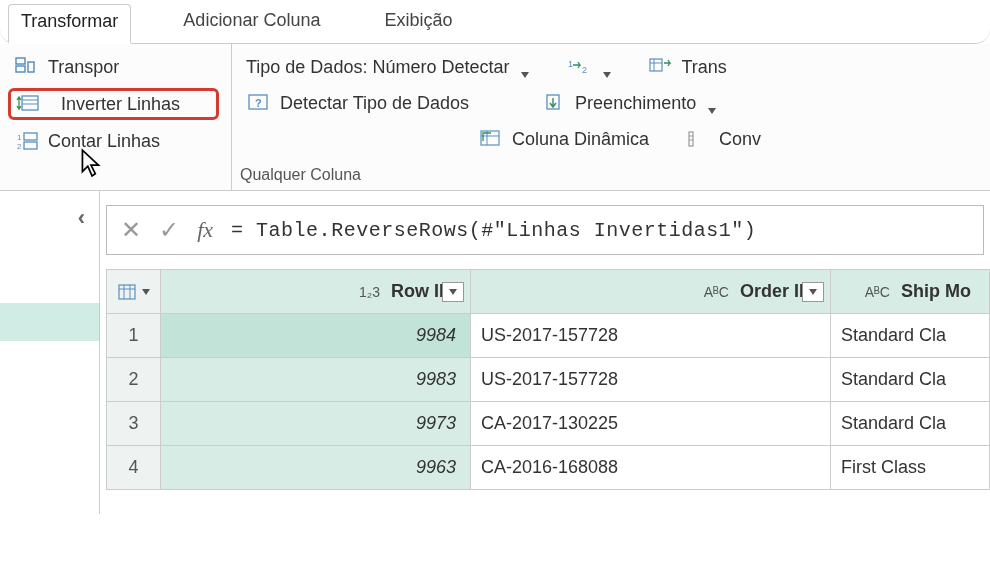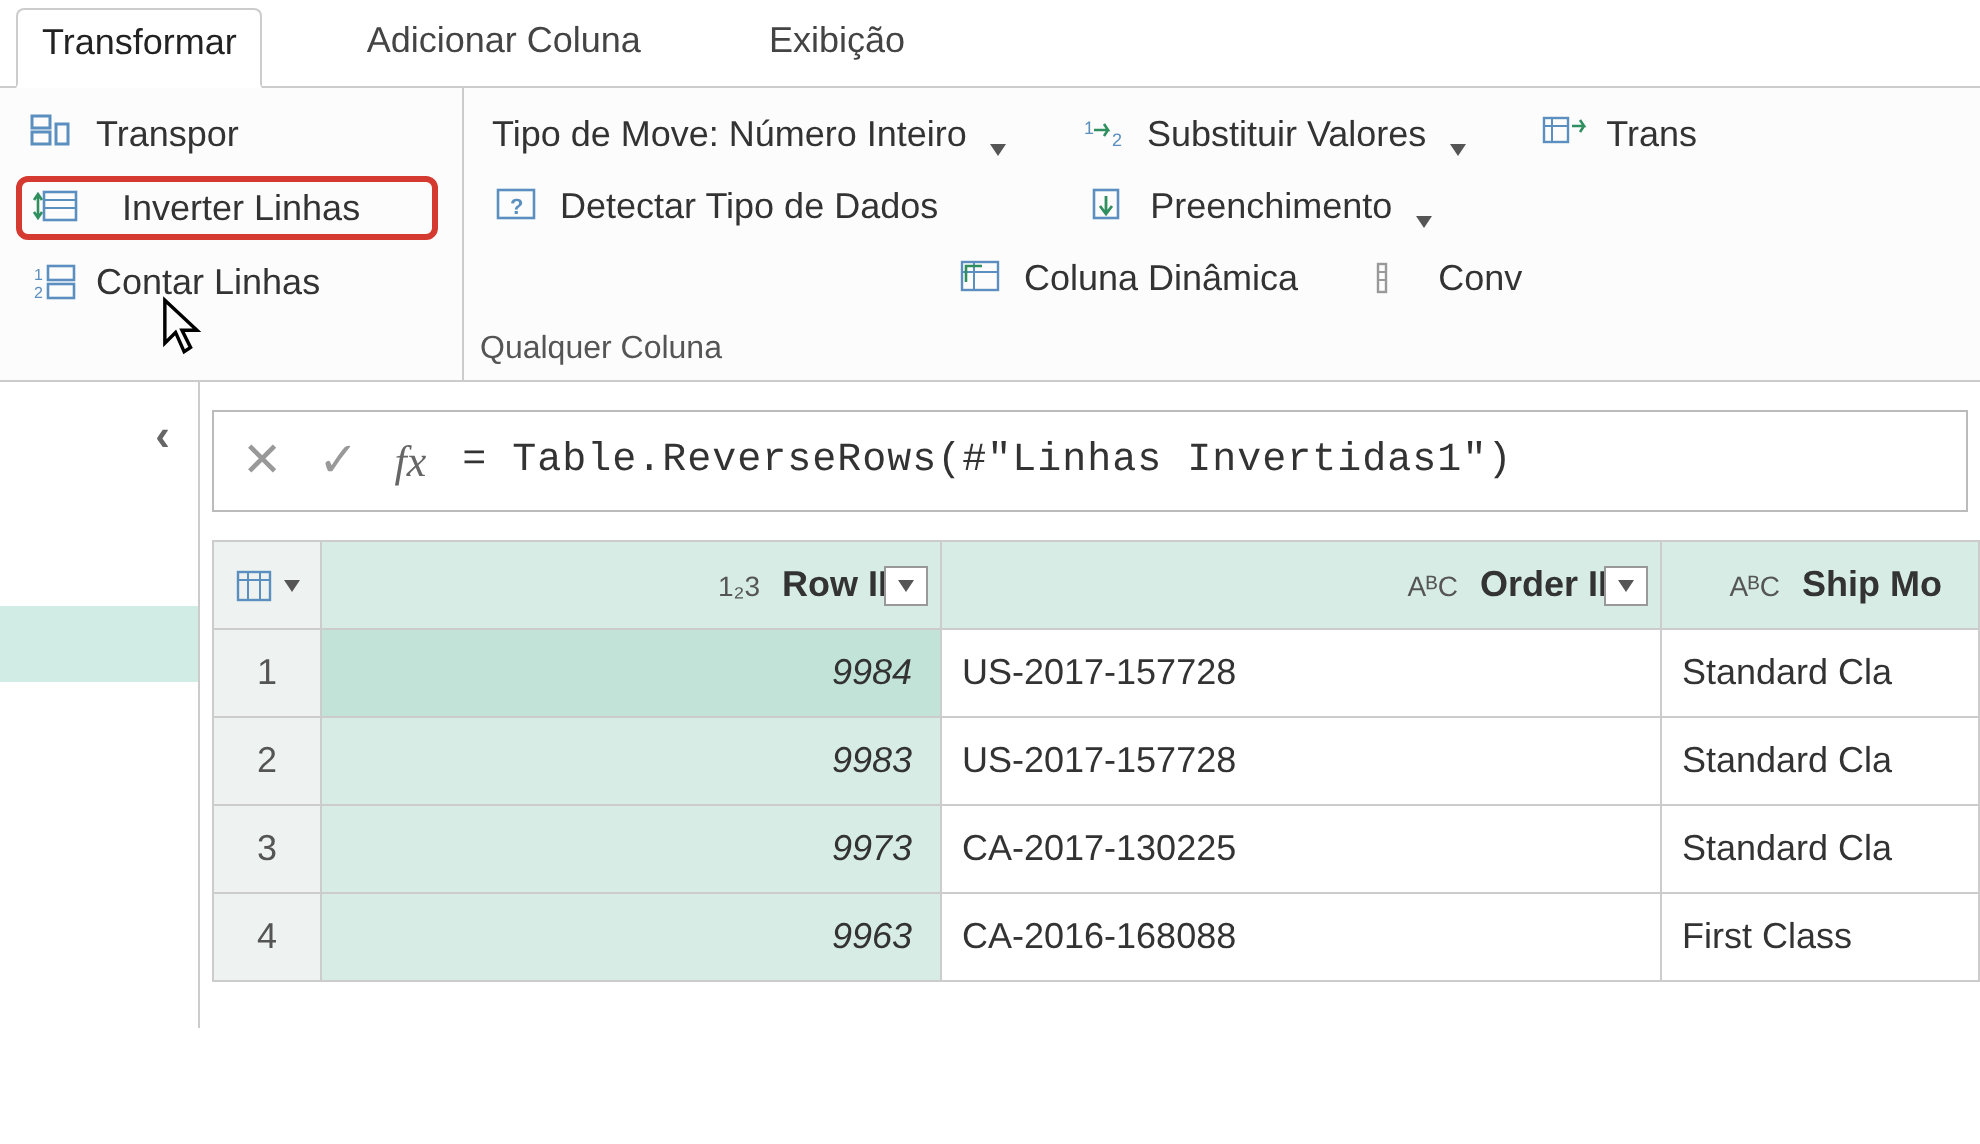--- a/index.html
+++ b/index.html
@@ -12,20 +12,21 @@
     width: 990px;
     height: 572px;
     position: relative;
   }
   .tabs {
     display: flex;
     gap: 40px;
     padding: 4px 8px 0 8px;
     border-bottom: 1px solid #ccc;
     font-size: 18px;
+    border-radius: 15px;
   }
   .tab {
     padding: 6px 12px 10px 12px;
     color: #444;
     cursor: pointer;
   }
   .tab.active {
     color: #222;
     border: 1px solid #ccc;
     border-bottom: 2px solid #fff;
@@ -226,32 +227,31 @@
         <span>Contar Linhas</span>
       </div>
     </div>
     <div style="height:28px"></div>
   </div>
 
   <div class="ribbon-group g2" style="border-right:none;">
     <div class="ribbon-stack">
       <div class="ribbon-row">
         <div class="rbtn">
-          <span>Tipo de Move: Número Inteiro</span>
+          <span>Tipo de Dados: Número Detectar</span>
           <span class="dd-arrow"></span>
         </div>
         <div class="rbtn">
           <span class="ricon">
             <svg width="24" height="20" viewBox="0 0 24 20">
               <text x="2" y="10" font-size="9" fill="#5a8fbf">1</text>
               <path d="M7 8 L14 8 L12 5 M14 8 L12 11" fill="none" stroke="#2f8f5f" stroke-width="1.3"></path>
               <text x="16" y="16" font-size="9" fill="#5a8fbf">2</text>
             </svg>
           </span>
-          <span>Substituir Valores</span>
           <span class="dd-arrow"></span>
         </div>
         <div class="rbtn">
           <span class="ricon">
             <svg width="24" height="20" viewBox="0 0 24 20">
               <rect x="2" y="2" width="12" height="12" fill="none" stroke="#5a8fbf" stroke-width="1.2"></rect>
               <line x1="2" y1="6" x2="14" y2="6" stroke="#5a8fbf"></line>
               <line x1="6" y1="2" x2="6" y2="14" stroke="#5a8fbf"></line>
               <path d="M16 6 L22 6 L20 3 M22 6 L20 9" stroke="#2f8f5f" fill="none" stroke-width="1.3"></path>
             </svg>

